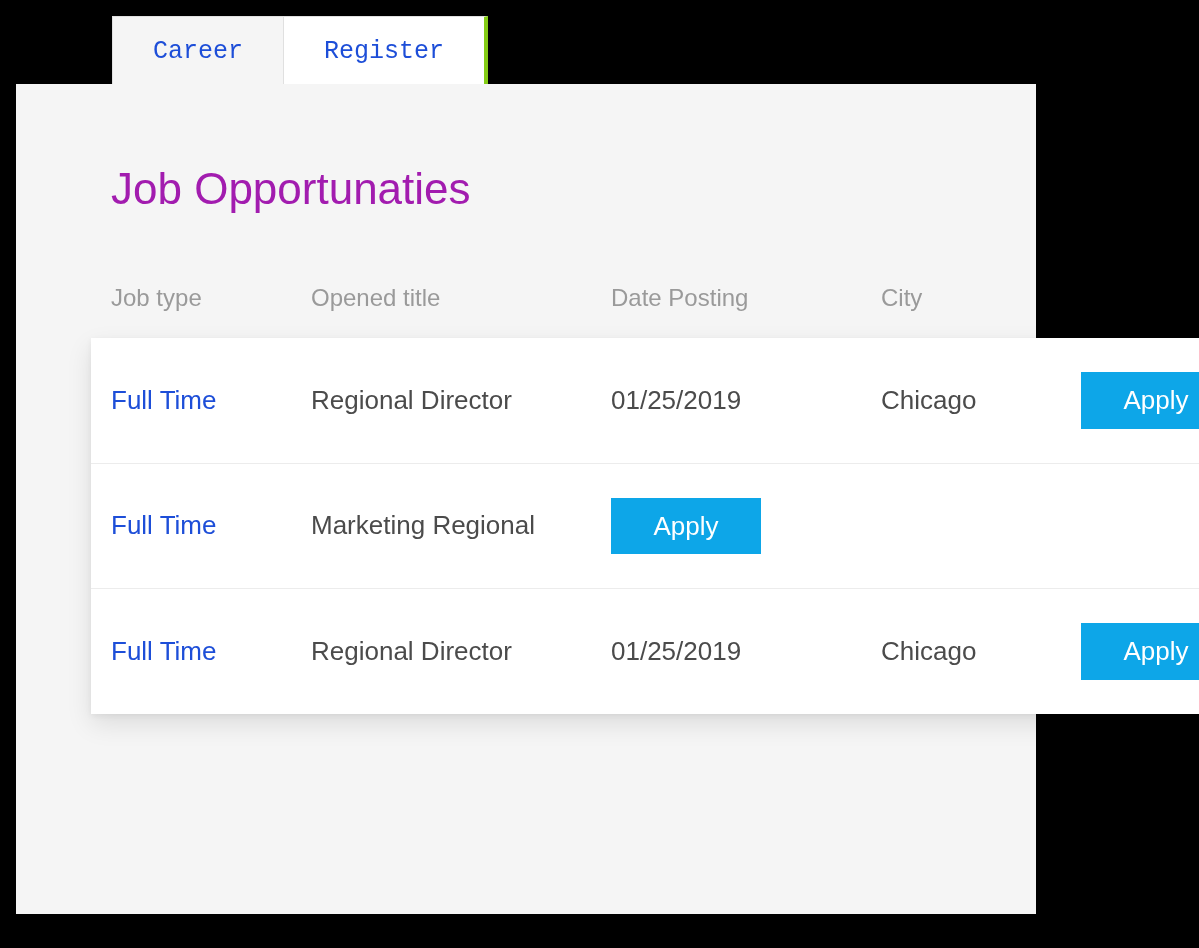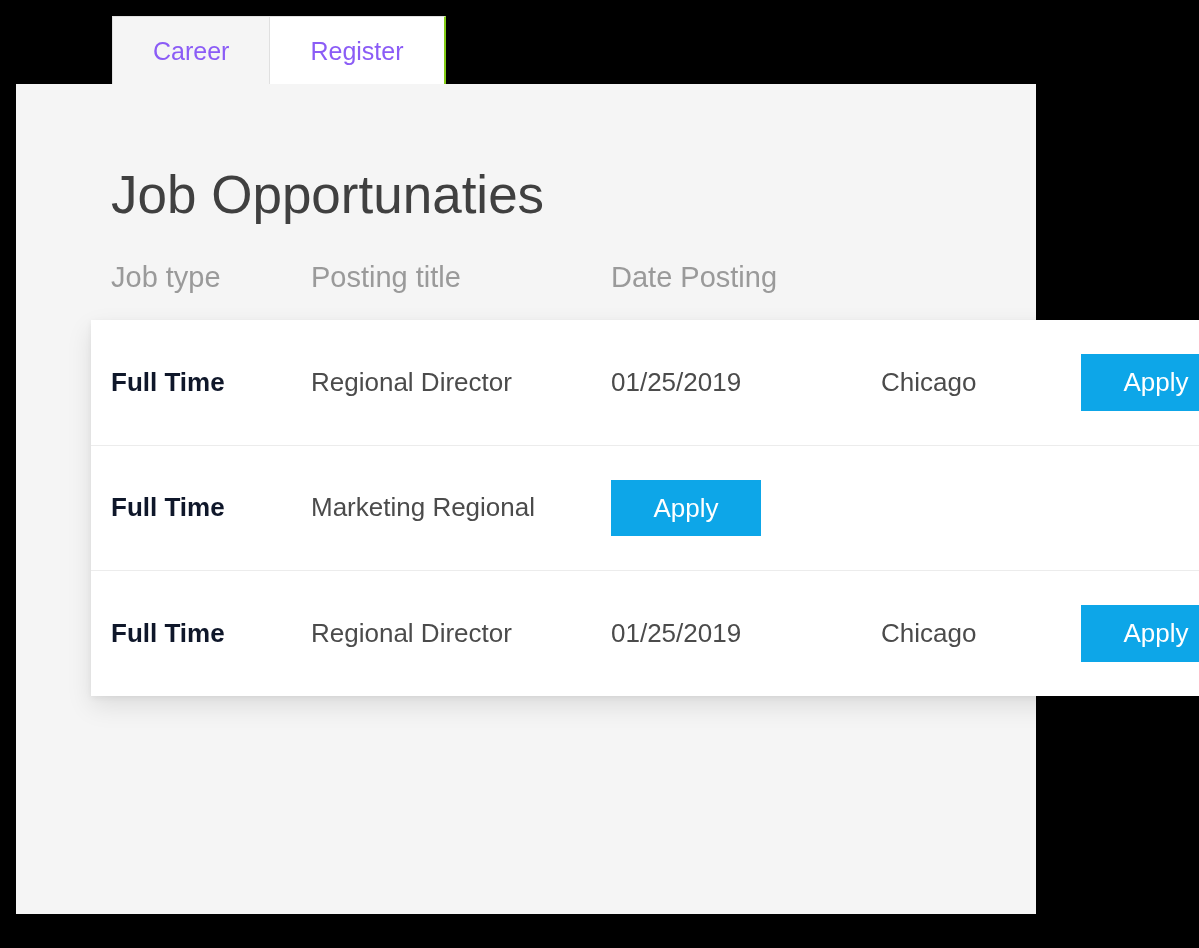--- a/index.html
+++ b/index.html
@@ -17,77 +17,78 @@
       top: 16px;
       width: 1180px;
       height: 930px;
     }
     .tabs {
       display: flex;
       margin-left: 96px;
     }
     .tab {
       background: #f5f5f5;
-      color: #8b5cf6;
+      color: #1d4ed8;
       font-size: 25px;
       padding: 22px 40px 20px 40px;
       border: 1px solid #e0e0e0;
       border-bottom: none;
       cursor: pointer;
       line-height: 1;
+      font-family: Liberation Mono, monospace;
     }
     .tab:first-child { border-right: none; }
     .tab.active {
       background: #ffffff;
-      border-right: 2px solid #84cc16;
+      border-right: 4px solid #84cc16;
     }
     .panel {
       background: #f5f5f5;
       width: 1020px;
       height: 830px;
       padding: 80px 0 0 0;
       position: relative;
     }
     .page-title {
-      color: #404040;
-      font-size: 53px;
+      color: #a21caf;
+      font-size: 44px;
       font-weight: 400;
       margin-left: 95px;
-      margin-bottom: 36px;
+      margin-bottom: 70px;
     }
     .table-zone {
       position: relative;
       margin-left: 75px;
     }
     .col-headers {
       display: grid;
       grid-template-columns: 200px 300px 270px 200px 160px;
       color: #9a9a9a;
-      font-size: 29px;
+      font-size: 24px;
       padding-left: 20px;
       margin-bottom: 26px;
     }
     .rows {
       width: 1108px;
       box-shadow: 0 10px 24px rgba(0,0,0,0.10), 0 2px 6px rgba(0,0,0,0.06);
     }
     .row {
       display: grid;
       grid-template-columns: 200px 300px 270px 200px 160px;
       align-items: center;
       background: #fff;
       border-top: 1px solid #ececec;
       padding: 34px 0 34px 20px;
       font-size: 26px;
       color: #4b4b4b;
     }
     .row:first-child { border-top: none; }
     .job-type {
-      color: #0f172a;
-      font-weight: 700;
+      color: #1d4ed8;
+      font-weight: 400;
     }
     .apply-btn {
       background: #0da6e8;
       color: #ffffff;
       font-size: 26px;
       border: none;
       padding: 14px 0;
       width: 150px;
       text-align: center;
       cursor: pointer;
@@ -103,22 +104,23 @@
     <div class="tab">Career</div>
     <div class="tab active">Register</div>
   </div>
 
   <div class="panel">
     <h1 class="page-title">Job Opportunaties</h1>
 
     <div class="table-zone">
       <div class="col-headers">
         <div>Job type</div>
-        <div>Posting title</div>
+        <div>Opened title</div>
         <div>Date Posting</div>
+        <div>City</div>
         <div></div>
       </div>
 
       <div class="rows">
         <div class="row">
           <div class="job-type">Full Time</div>
           <div>Regional Director</div>
           <div>01/25/2019</div>
           <div>Chicago</div>
           <div class="apply-cell">

